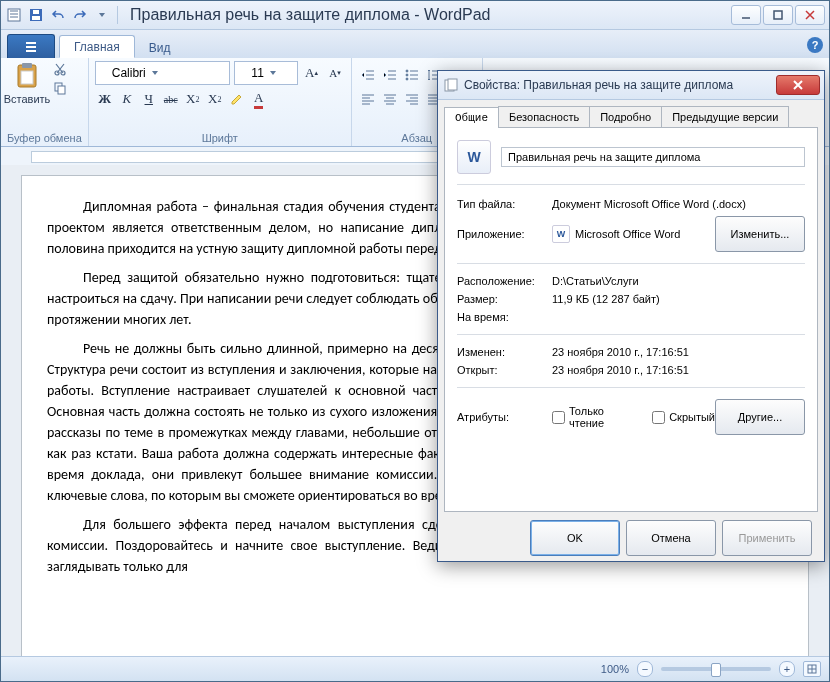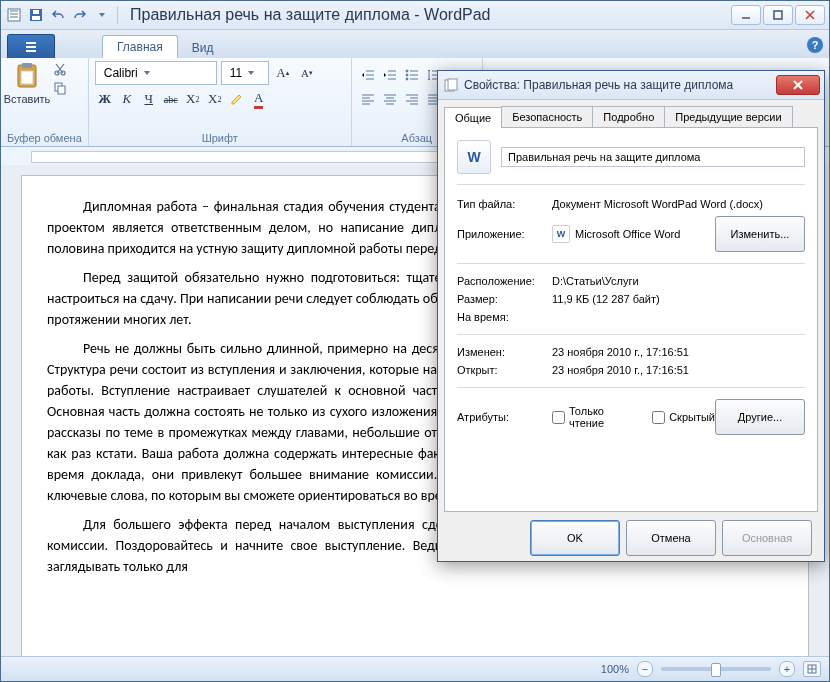--- a/index.html
+++ b/index.html
@@ -11,34 +11,34 @@
 .title { flex:1; color:#2a3a52; font-size:16px; padding-left:6px; }
 .wincontrols { display:flex; gap:2px; }
 .winbtn { width:28px; height:18px; border:1px solid #a6bcd9; border-radius:3px; background:linear-gradient(#fdfeff,#e7eff9); display:flex; align-items:center; justify-content:center; }
 .winbtn svg { width:10px; height:10px; stroke:#42556f; stroke-width:1.5; fill:none; }
 .winbtn.close svg { stroke:#c73a3a; }
 
 .menubar { height:28px; background:linear-gradient(#e7eef8,#d2e0f1); display:flex; align-items:flex-end; padding:0 6px; gap:0; }
 .filebtn { width:46px; height:23px; background:linear-gradient(#3b79c3,#2e5fa0); border:1px solid #1d4a82; border-bottom:none; border-radius:3px 3px 0 0; display:flex; align-items:center; justify-content:center; margin-right:4px; }
 .filebtn svg { width:14px; height:14px; fill:#fff; }
 .tab { padding:4px 14px 3px; font-size:12px; color:#385a8c; }
-.tab.active { background:#fff; border:1px solid #9fb8d8; border-bottom:1px solid #fff; border-radius:3px 3px 0 0; color:#3d5a86;margin-left:43px; }
+.tab.active { background:#fff; border:1px solid #9fb8d8; border-bottom:1px solid #fff; border-radius:3px 3px 0 0; color:#3d5a86; }
 .helpico { margin-left:auto; width:16px; height:16px; border-radius:8px; background:#3b79c3; color:#fff; display:flex; align-items:center; justify-content:center; font-size:11px; font-weight:bold; margin-bottom:5px; }
 
 .ribbon { height:88px; background:linear-gradient(#f7fbff,#e7f0fb); border-bottom:1px solid #9fb8d8; display:flex; }
 .group { border-right:1px solid #c7d7eb; padding:3px 6px 2px; display:flex; flex-direction:column; }
 .group-body { flex:1; display:flex; gap:4px; align-items:flex-start; }
 .group-label { text-align:center; font-size:11px; color:#5c7799; padding-top:1px; }
 .bigbtn { width:40px; display:flex; flex-direction:column; align-items:center; gap:2px; font-size:11px; color:#2a3a52; }
 .bigbtn svg { width:30px; height:30px; }
 .smallstack { display:flex; flex-direction:column; gap:3px; }
 .smallico { width:18px; height:16px; display:flex; align-items:center; justify-content:center; }
 .smallico svg { width:14px; height:14px; }
 .fontrow { display:flex; gap:4px; align-items:center; }
-.fontsel { height:20px; border:1px solid #a8bcd8; background:#fff; padding:1px 8px; font-size:12px; display:flex; align-items:center; gap:6px; }
+.fontsel { height:20px; border:1px solid #a8bcd8; background:#fff; padding:1px 16px; font-size:12px; display:flex; align-items:center; gap:6px; }
 .caret { width:0; height:0; border-left:3px solid transparent; border-right:3px solid transparent; border-top:4px solid #5c7799; }
 .toolrow { display:flex; gap:2px; margin-top:4px; }
 .tbtn { width:20px; height:20px; display:flex; align-items:center; justify-content:center; font-family:'Times New Roman',serif; font-size:13px; color:#2a3a52; }
 .tbtn.b { font-weight:bold; } .tbtn.i { font-style:italic; } .tbtn.u { text-decoration:underline; }
 .tbtn.abc { font-size:10px; text-decoration:line-through; font-family:'Segoe UI'; }
 .tbtn svg { width:14px; height:14px; }
 
 .ruler { height:18px; background:#eef4fb; border-bottom:1px solid #c7d7eb; position:relative; font-size:8px; color:#5c7799; }
 .ruler-track { position:absolute; left:30px; right:10px; top:4px; height:10px; background:#fff; border:1px solid #bcd; }
 
@@ -53,21 +53,21 @@
 
 
 .dialog { position:absolute; top:69px; left:436px; width:386px; height:490px; background:#f0f0f0; border:1px solid #3a5a8a; box-shadow:0 4px 18px rgba(0,0,0,.4); font-size:11px; }
 .dlg-title { height:28px; background:linear-gradient(#eef3fb,#dce7f5); display:flex; align-items:center; padding:0 4px 0 6px; gap:6px; border-bottom:1px solid #b5c9e1; }
 .dlg-title .t { flex:1; color:#2a3a52; font-size:12px; }
 .dlg-close { width:42px; height:18px; background:linear-gradient(#e57a6b,#c73a3a); border:1px solid #9e2c2c; border-radius:3px; display:flex; align-items:center; justify-content:center; }
 .dlg-close svg { width:10px; height:10px; stroke:#fff; stroke-width:2; }
 .dlg-body { padding:6px; }
 .tabstrip { display:flex; border-bottom:1px solid #aeb6c0; }
 .dtab { padding:4px 10px; border:1px solid #aeb6c0; border-bottom:none; background:#f0f0f0; margin-right:-1px; position:relative; }
-.dtab.active { background:#fff; top:1px; }
+.dtab.active { background:#fff; top:1px;font-family:Liberation Mono, monospace; }
 .tabpanel { background:#fff; border:1px solid #aeb6c0; border-top:none; padding:12px; height:384px; box-sizing:border-box; }
 .filehdr { display:flex; align-items:center; gap:10px; padding-bottom:10px; border-bottom:1px solid #d8dde4; margin-bottom:10px; }
 .docicon { width:32px; height:32px; border:1px solid #ccd; background:linear-gradient(#fff,#e8eef8); display:flex; align-items:center; justify-content:center; border-radius:3px; }
 .docicon span { color:#2b579a; font-weight:bold; font-size:14px; }
 .filename-box { flex:1; border:1px solid #bcc5d0; padding:3px 6px; background:#fff; }
 .proprow { display:flex; padding:3px 0; }
 .proprow .k { width:95px; color:#000; }
 .proprow .v { flex:1; }
 .propsep { border-top:1px solid #d8dde4; margin:8px 0; }
 .wbtn { padding:11px 12px; border:1px solid #8a97a8; background:linear-gradient(#fdfdfd,#e5e9ef); border-radius:3px; font-size:11px; min-width:64px; text-align:center; }
@@ -318,21 +318,21 @@
       </div>
       <div class="tabpanel">
         <div class="filehdr">
           <div class="docicon">
               <span>W</span>
             </div>
           <div class="filename-box">Правильная речь на защите диплома</div>
         </div>
         <div class="proprow">
             <div class="k">Тип файла:</div>
-            <div class="v">Документ Microsoft WordPad Word (.docx)</div>
+            <div class="v">Документ Microsoft Office Word (.docx)</div>
           </div>
         <div class="proprow" style="align-items:center">
           <div class="k">Приложение:</div>
           <div class="v littleapp">
               <div class="appico">W</div>
               <span>Microsoft Office Word</span>
             </div>
           <div class="wbtn">Изменить...</div>
         </div>
         <div class="propsep"></div>
@@ -368,18 +368,18 @@
                 <input type="checkbox" style="">
                 <span>Скрытый</span>
               </label>
           </div>
           <div class="wbtn">Другие...</div>
         </div>
       </div>
       <div class="dlg-btns">
         <div class="wbtn def">OK</div>
         <div class="wbtn">Отмена</div>
-        <div class="wbtn" style="color:#999">Основная</div>
+        <div class="wbtn" style="color:#999">Применить</div>
       </div>
     </div>
   </div>
 
 </div>
 
 </body></html>

